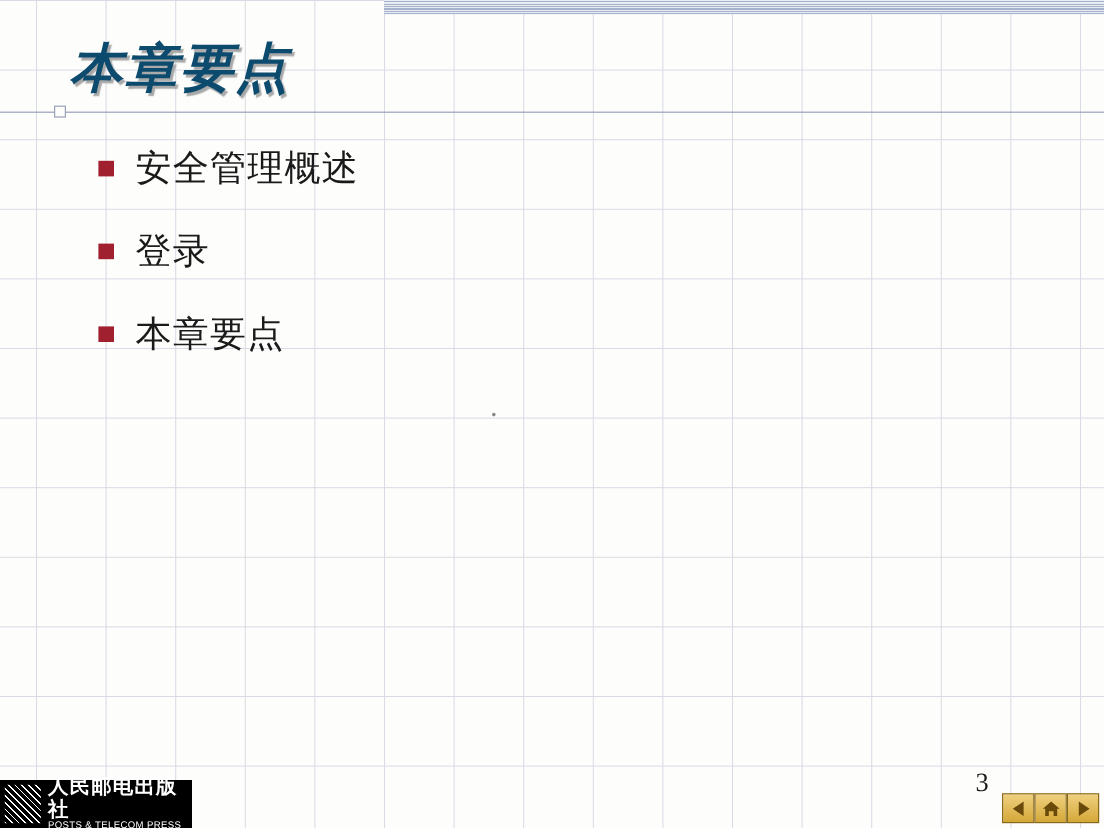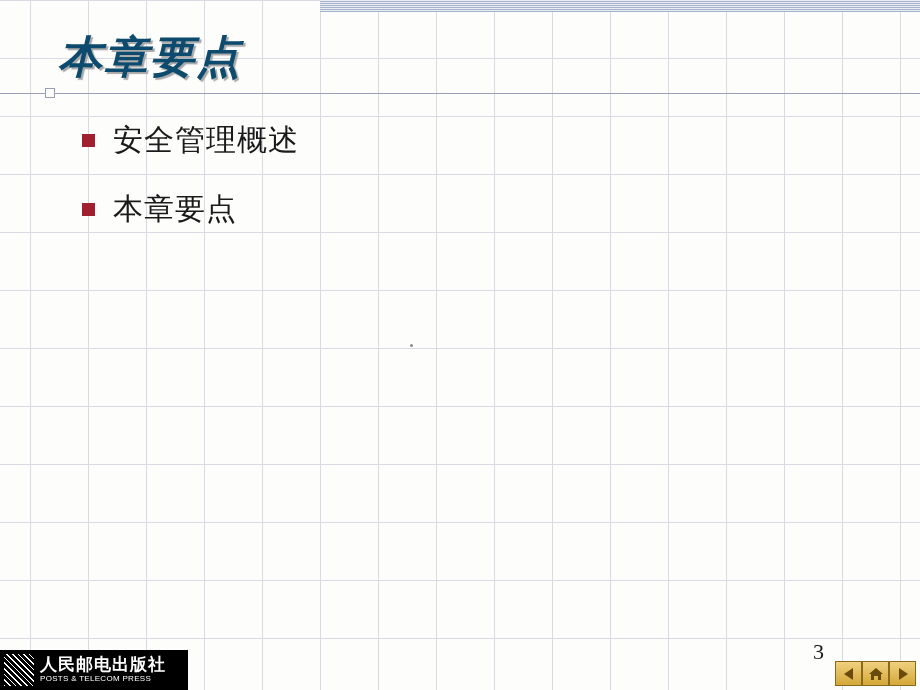--- a/index.html
+++ b/index.html
@@ -108,21 +108,21 @@
       right: 96px;
       font-size: 22px;
       font-family: "Times New Roman", serif;
       color: #1a1a1a;
     }
     
     .publisher {
       position: absolute;
       bottom: 0;
       left: 0;
-      width: 188px;
+      width: 160px;
       height: 40px;
       background: #000;
       color: #fff;
       display: flex;
       align-items: center;
       padding-left: 4px;
     }
     .publisher-hatch {
       width: 30px;
       height: 32px;
@@ -180,20 +180,24 @@
 
 <div class="title">本章要点</div>
 
 <div class="bullet-list">
   <div class="bullet-item">
     <div class="bullet-square"></div>
     <span class="bullet-text">安全管理概述</span>
   </div>
   <div class="bullet-item">
     <div class="bullet-square"></div>
+    <span class="bullet-text">登录</span>
+  </div>
+  <div class="bullet-item">
+    <div class="bullet-square"></div>
     <span class="bullet-text">本章要点</span>
   </div>
 </div>
 
 <div class="dot-artifact"></div>
 
 <div class="page-num">3</div>
 
 <div class="publisher">
   <div class="publisher-hatch"></div>

